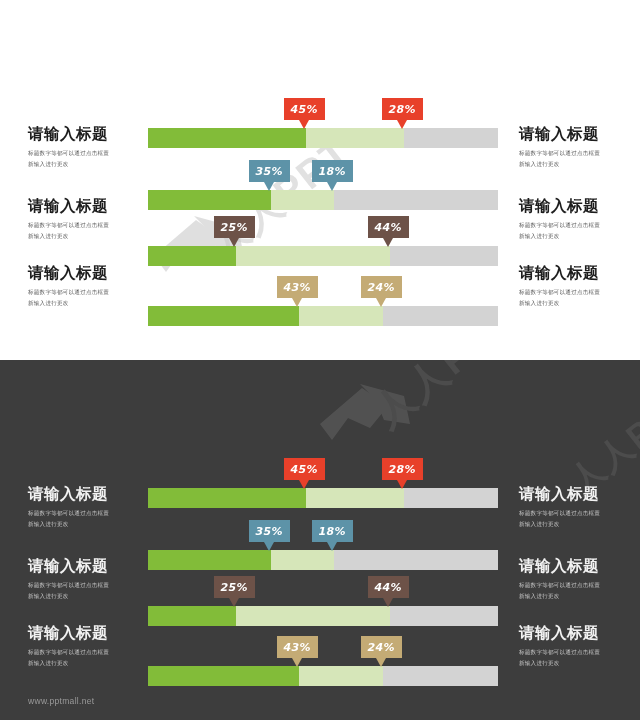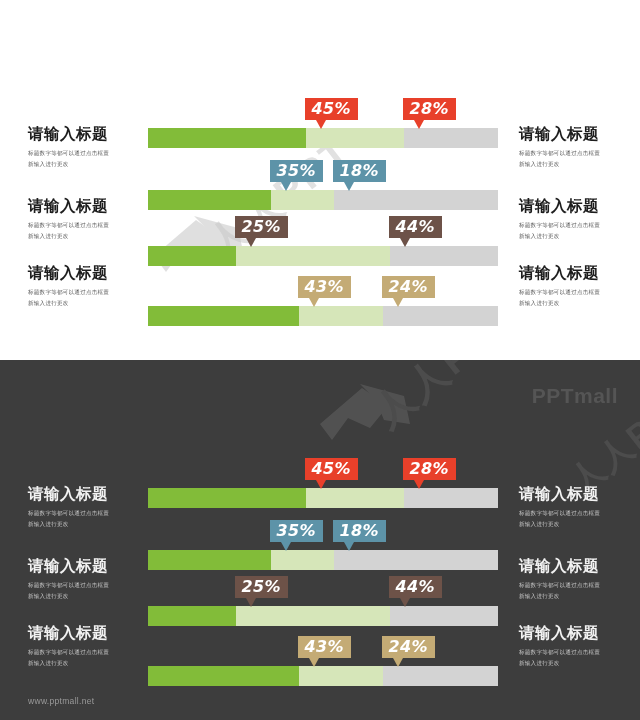--- a/index.html
+++ b/index.html
@@ -61,22 +61,22 @@
   .seg.a{background:#82bc39;left:0;}
   .seg.b{background:#d6e6b9;}
   .seg.c{background:#d3d3d3;}
 
   
   .callout{position:absolute;height:22px;}
   .callout .box{
     height:22px;min-width:36px;padding:8px 7px;box-sizing:border-box;
     display:flex;align-items:center;justify-content:center;
     font-family:"DejaVu Sans",sans-serif;
-    font-size:16px;font-style:italic;font-weight:bold;
-    color:#ffffff;letter-spacing:.4px;line-height:1;margin-left:21px;
+    font-size:11px;font-style:italic;font-weight:bold;
+    color:#ffffff;letter-spacing:.4px;line-height:1;
   }
   .callout .tail{
     position:absolute;left:50%;margin-left:-5px;top:22px;
     width:0;height:0;border-left:5px solid transparent;
     border-right:5px solid transparent;border-top:9px solid currentColor;
   }
 </style>
 </head>
 <body>
 
@@ -178,21 +178,20 @@
           <div class="callout" style="top: 276px; left: 360.5px; color: rgb(196, 171, 117);">
             <div class="box" style="background: rgb(196, 171, 117);">24%</div>
             <div class="tail"></div>
           </div>
         </div>
     </div>
   </div>
 
   <div class="slide dark">
 
-    <div class="brand">PPTmall</div>
     <div class="footer-url">www.pptmall.net</div>
 
     <div class="wm wm-logo" style="left:318px;top:6px;">
       <svg viewBox="0 0 120 110" width="120" height="110" aria-hidden="true">
         <polygon points="2,58 44,22 70,40 52,62 30,52 14,74" fill="#9b9b9b"></polygon>
         <polygon points="42,18 86,30 92,58 66,54 58,34" fill="#9b9b9b"></polygon>
       </svg>
     </div>
     <div class="wm wm-text" style="left:362px;top:36px;">人人PPT</div>
     <div class="wm wm-text" style="left:560px;top:108px;font-size:34px;">人人PPT</div>

